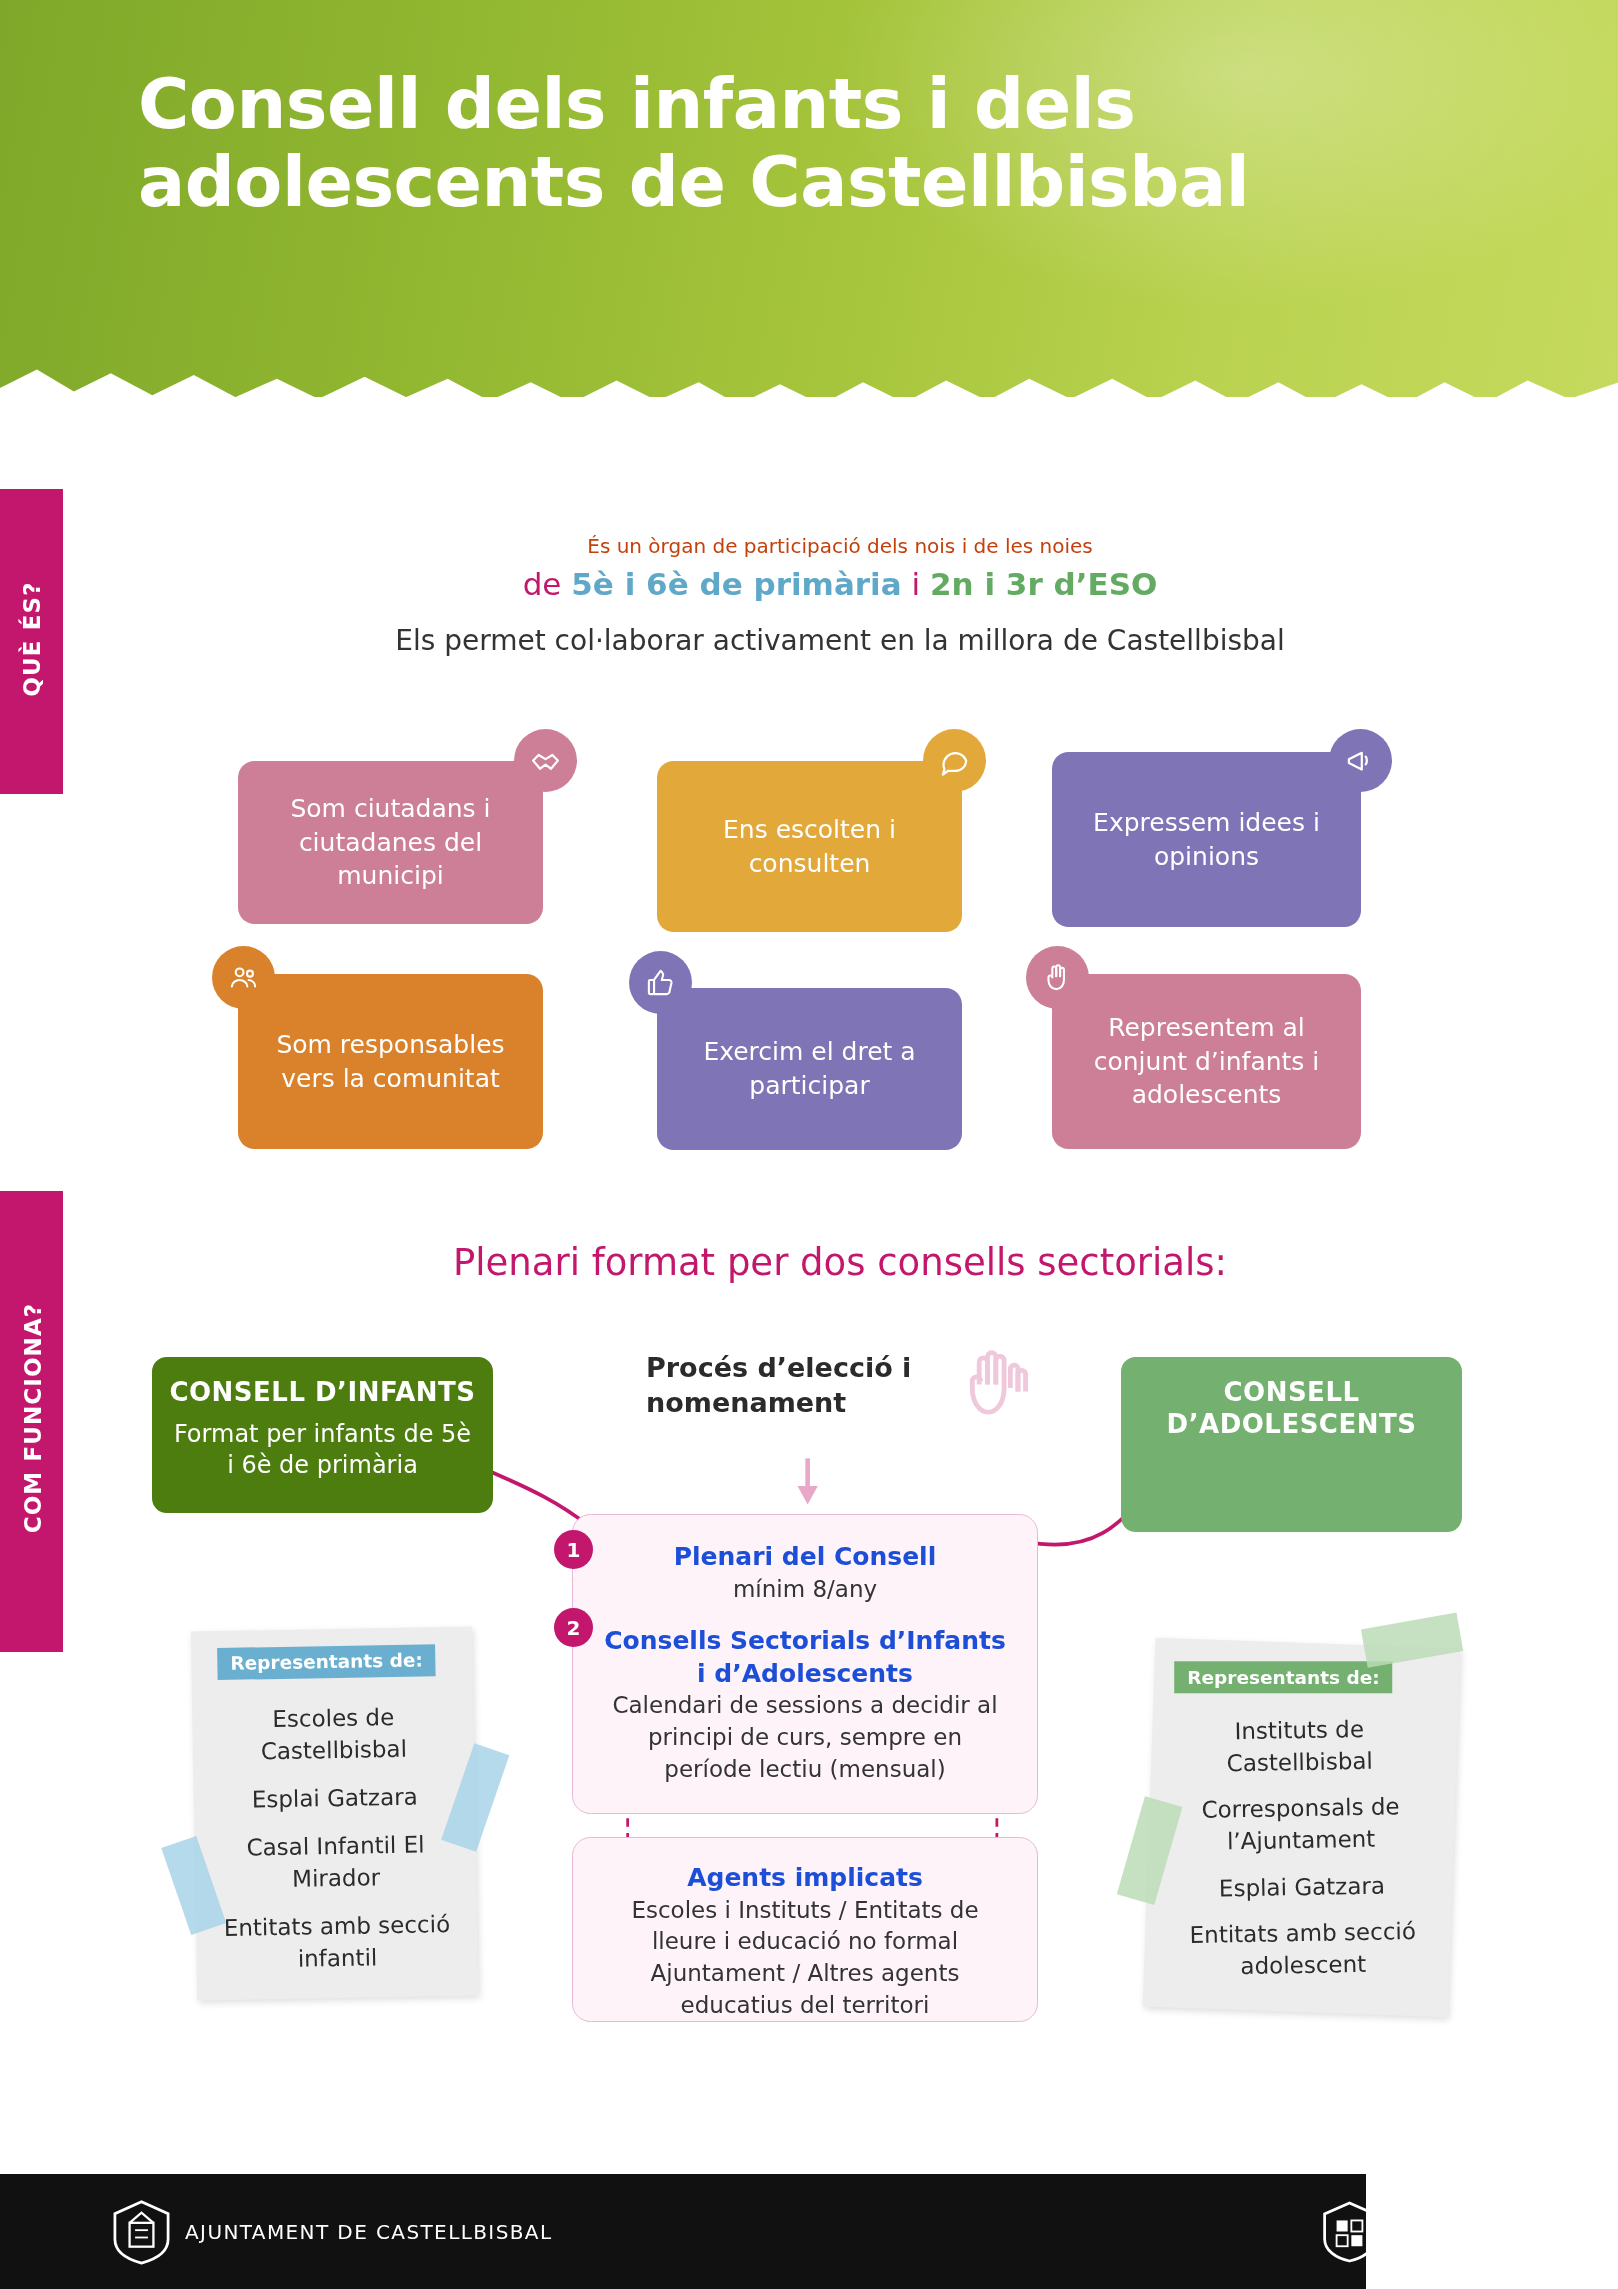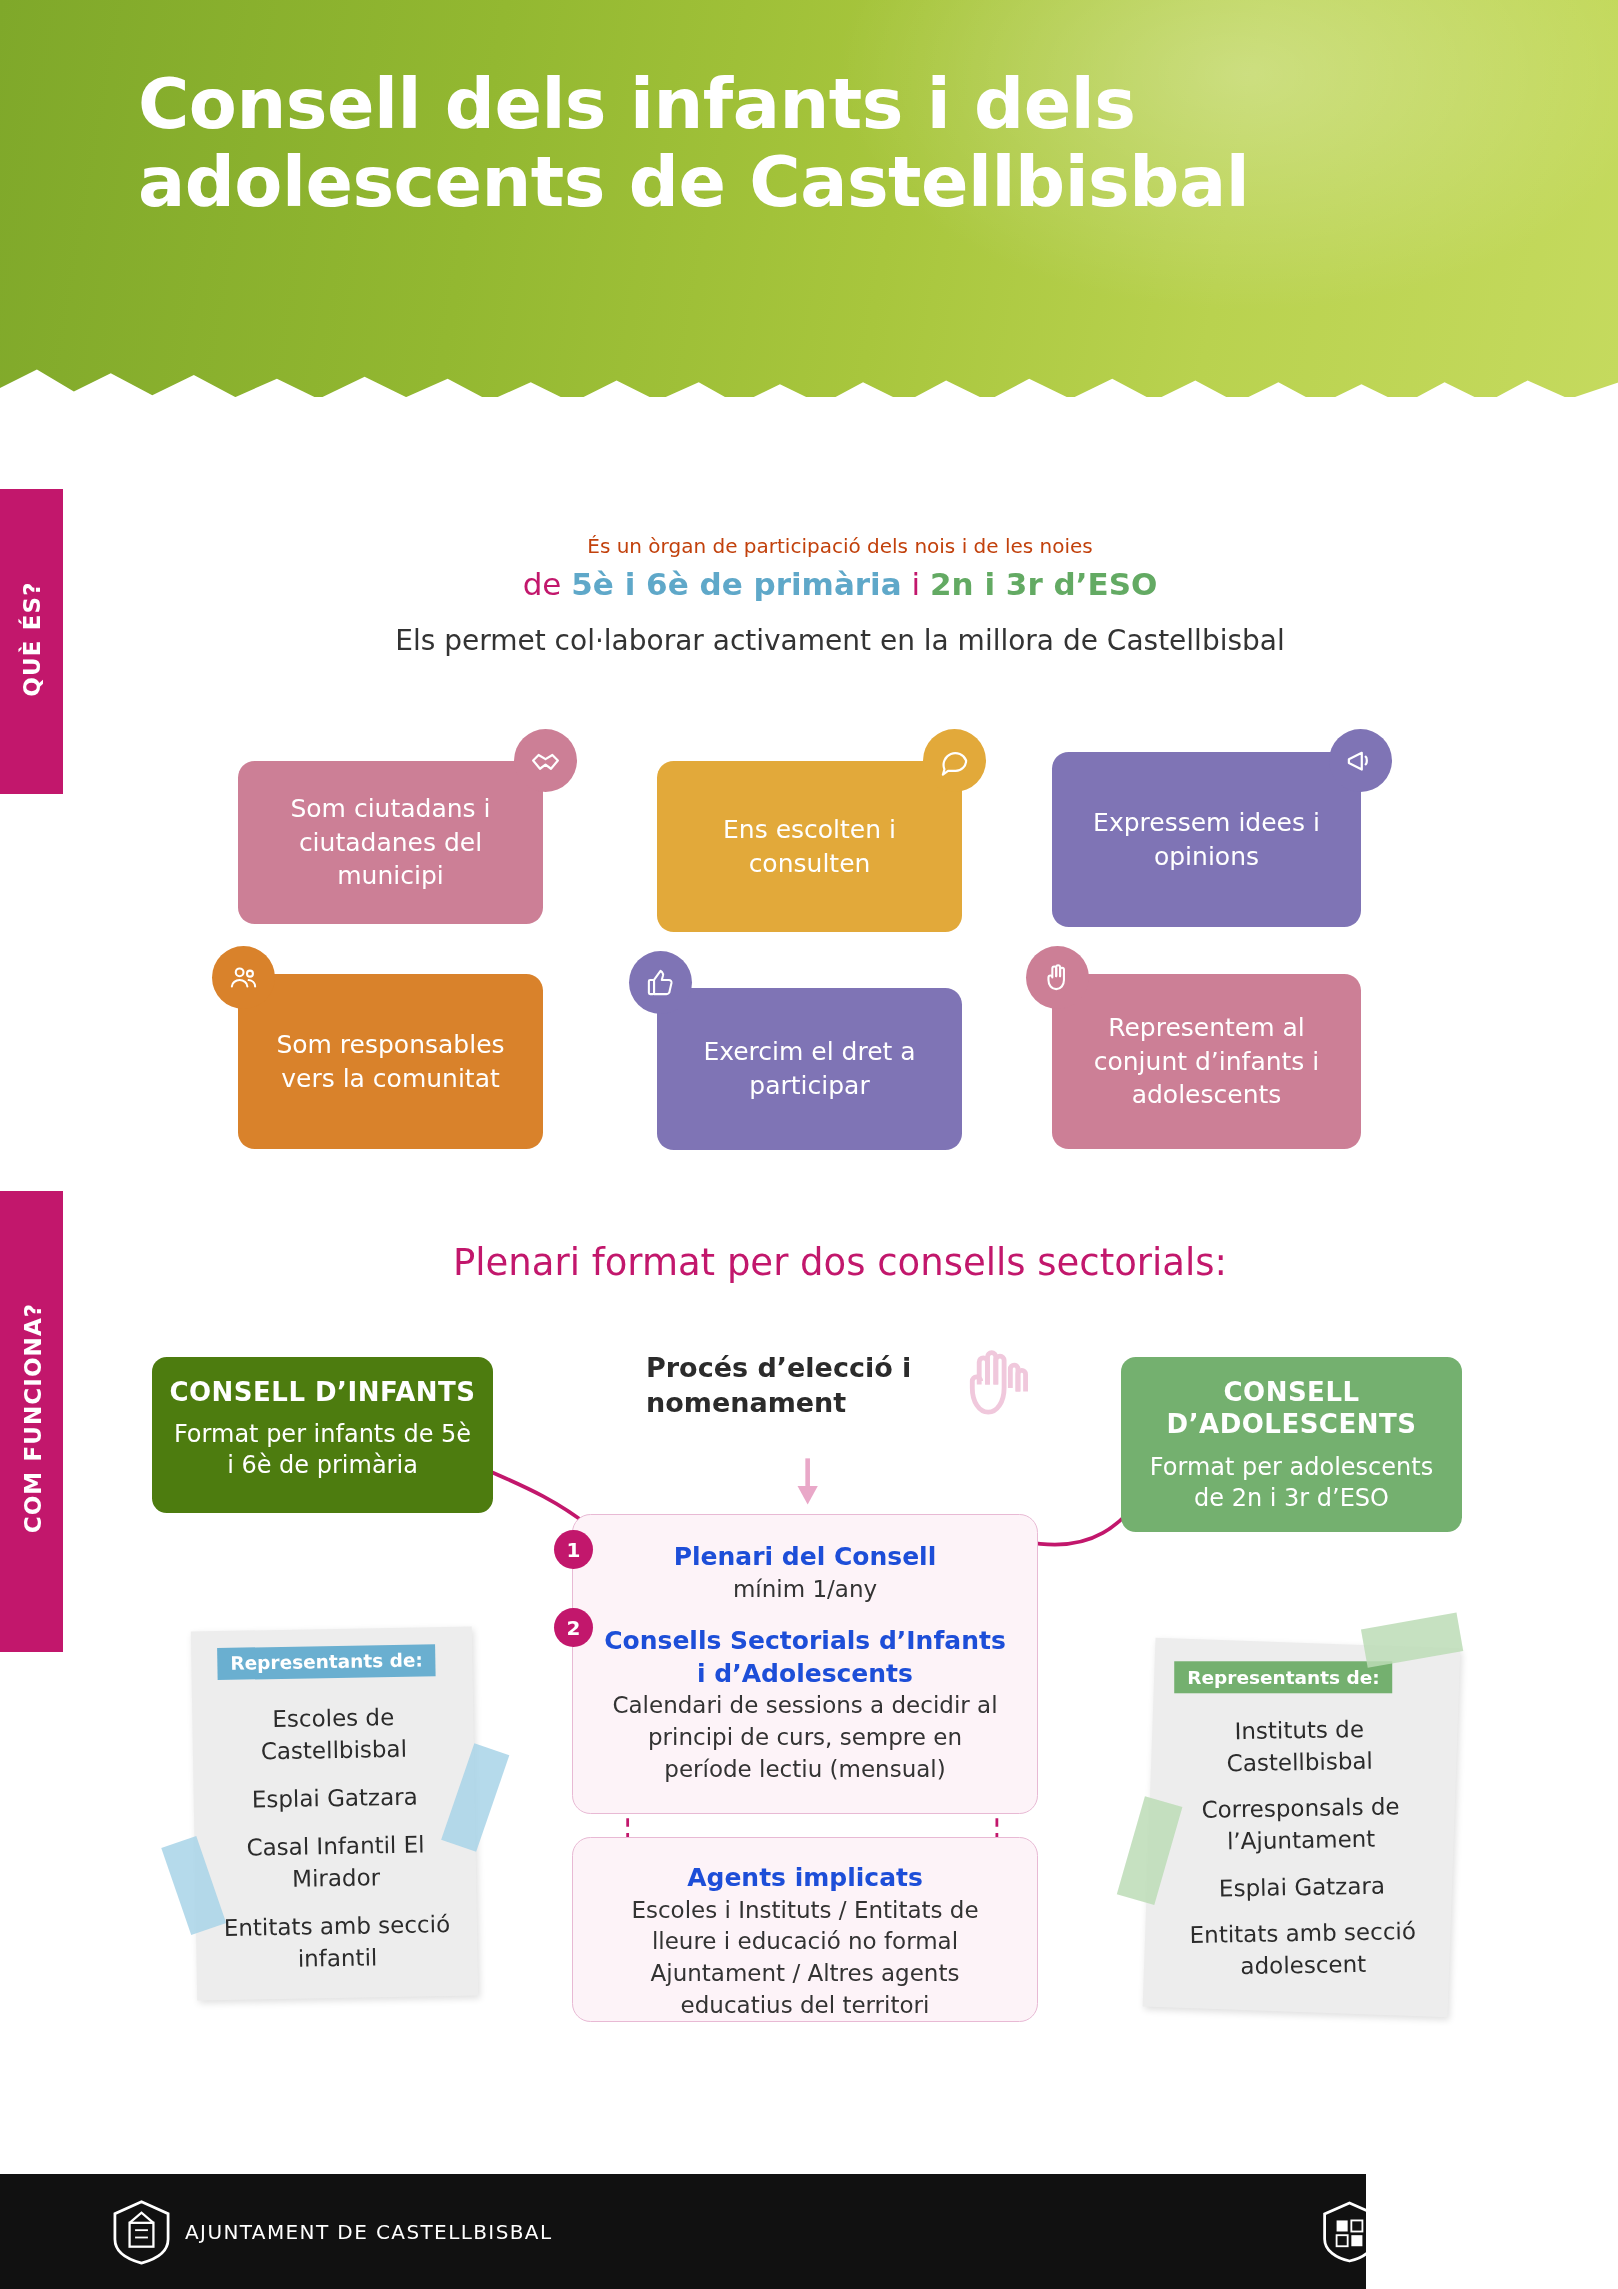--- a/index.html
+++ b/index.html
@@ -224,28 +224,27 @@
   <path d="M18.2 14V9a1.1 1.1 0 0 1 2.2 0v5"></path>
 </svg>
 
 <div class="consell-box" style="left:152px;top:1357px;width:341px;height:156px;background:#4d7c0f;">
   <div class="t">CONSELL D’INFANTS</div>
   <div class="s">Format per infants de 5è i 6è de primària</div>
 </div>
 
 <div class="consell-box" style="left:1121px;top:1357px;width:341px;height:175px;background:#74b06f;">
   <div class="t">CONSELL D’ADOLESCENTS</div>
-  <div class="s">Format per adolescents de 2n i 3r d’ESO</div>
 </div>
 
 <div class="proces">Procés d’elecció i nomenament</div>
 
 <div class="pinkbox" style="left:572px;top:1514px;width:466px;height:300px;padding:26px 28px;">
   <div class="h">Plenari del Consell</div>
-  <div class="p">mínim 1/any</div>
+  <div class="p">mínim 8/any</div>
   <div class="h" style="margin-top:20px;">Consells Sectorials d’Infants i d’Adolescents</div>
   <div class="p">Calendari de sessions a decidir al principi de curs, sempre en període lectiu (mensual)</div>
 </div>
 <div class="num" style="left:554px;top:1530px;">1</div>
 <div class="num" style="left:554px;top:1608px;">2</div>
 
 <div class="pinkbox" style="left:572px;top:1837px;width:466px;height:185px;padding:24px 28px;">
   <div class="h">Agents implicats</div>
   <div class="p">Escoles i Instituts / Entitats de lleure i educació no formal Ajuntament / Altres agents educatius del territori</div>
 </div>

